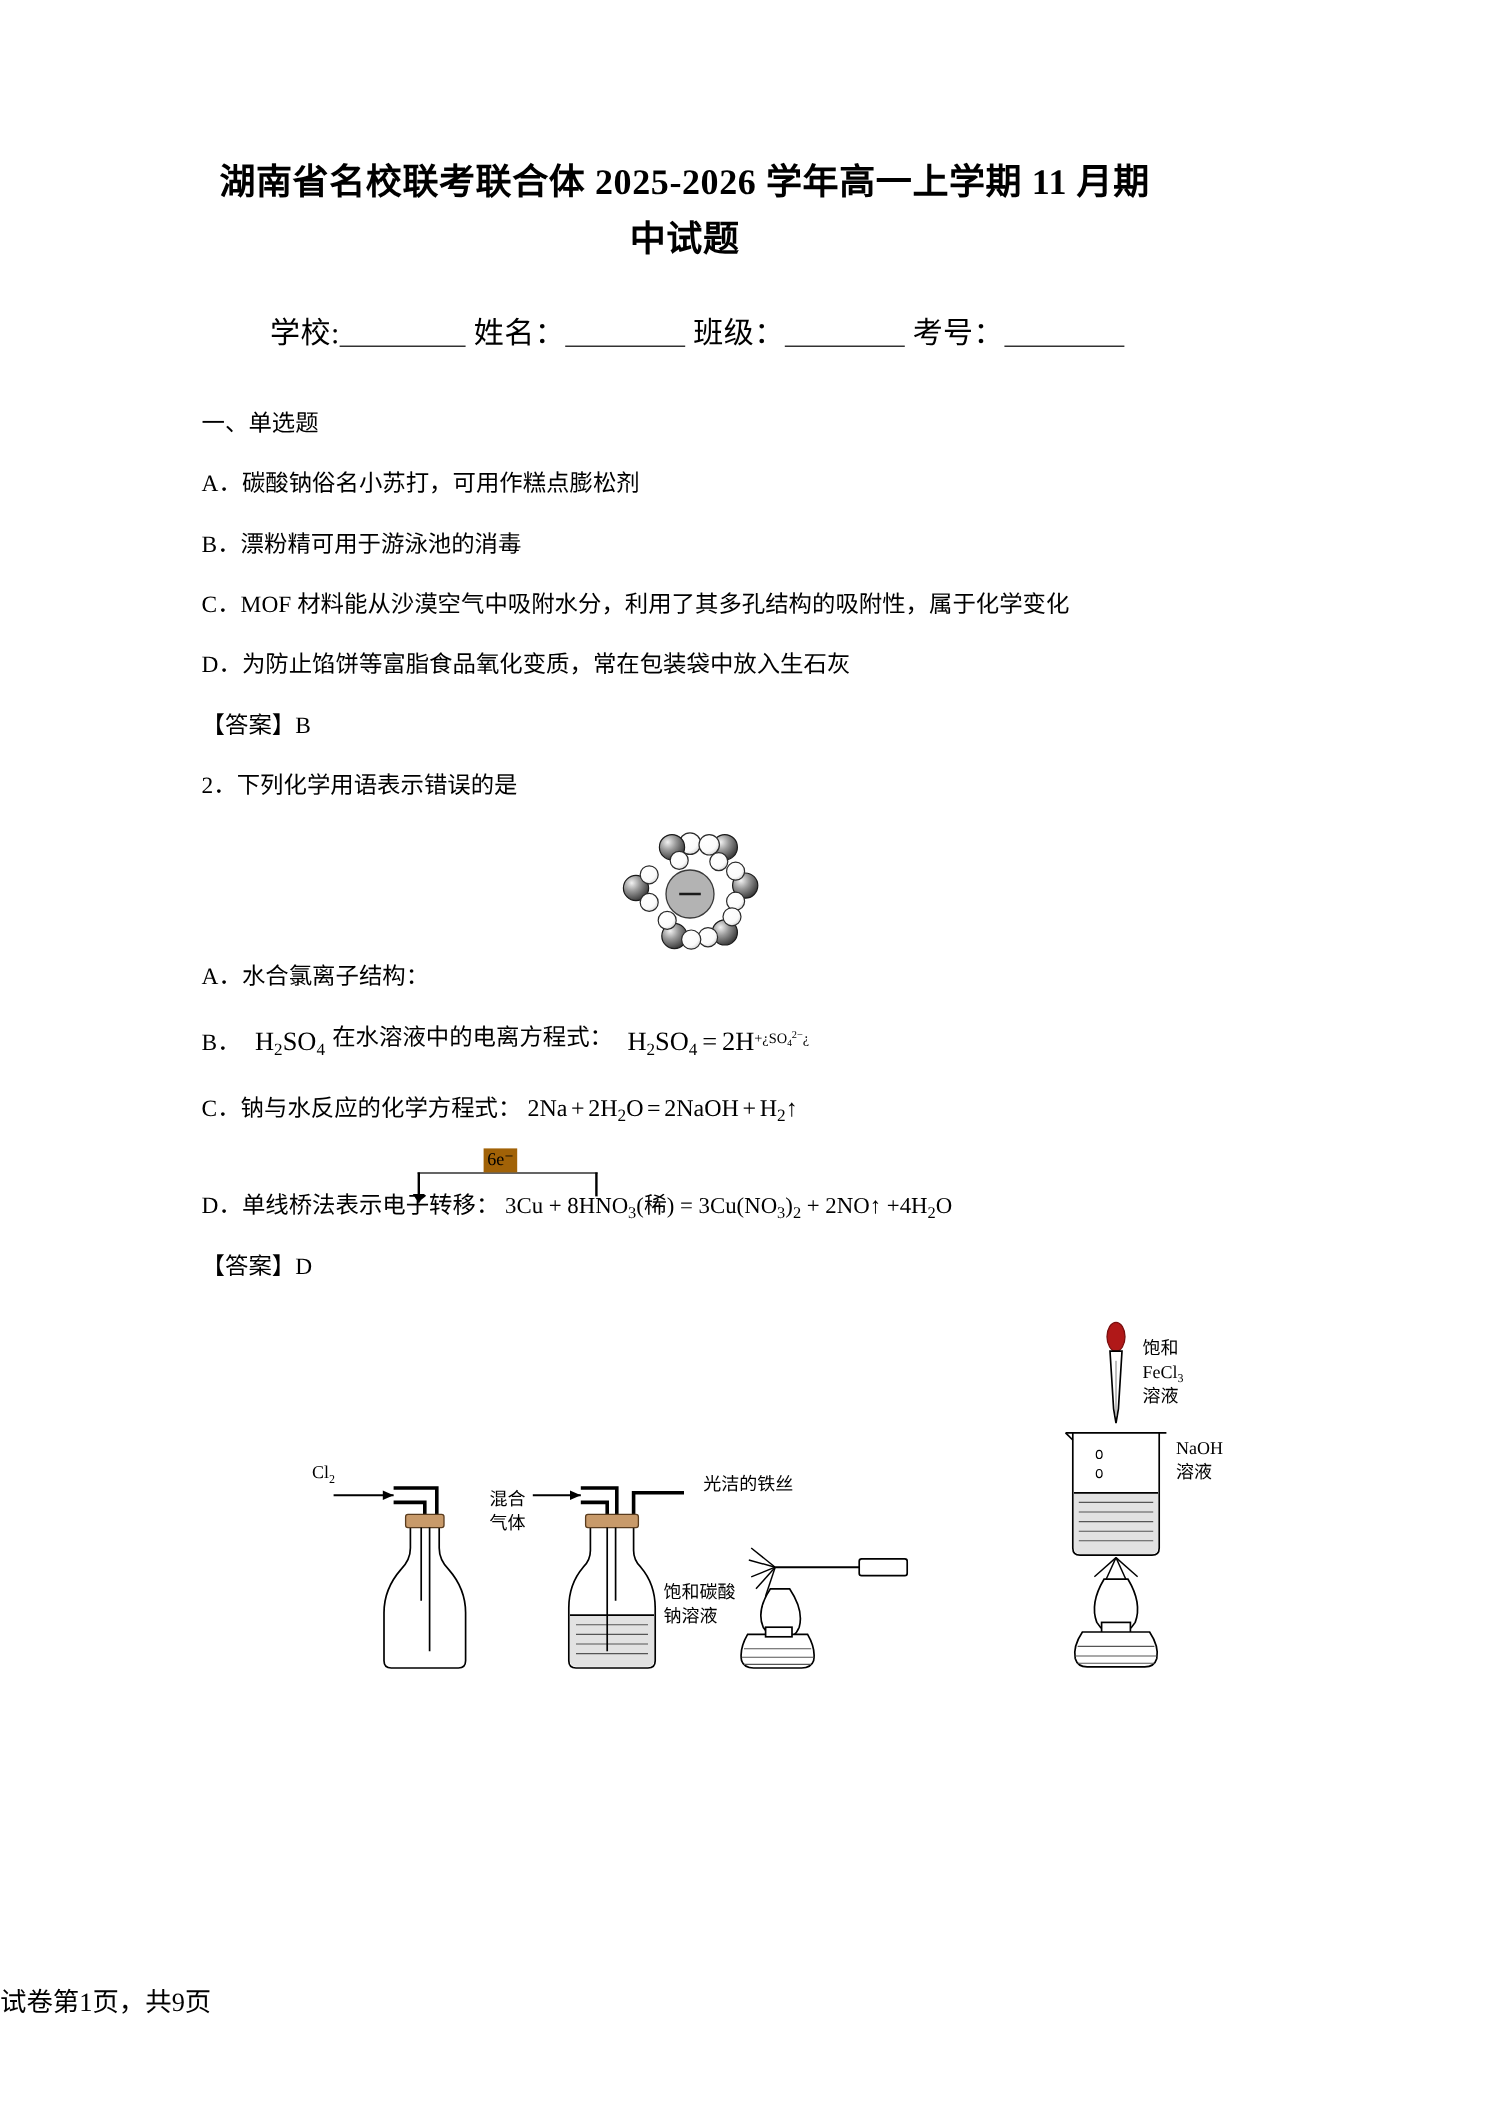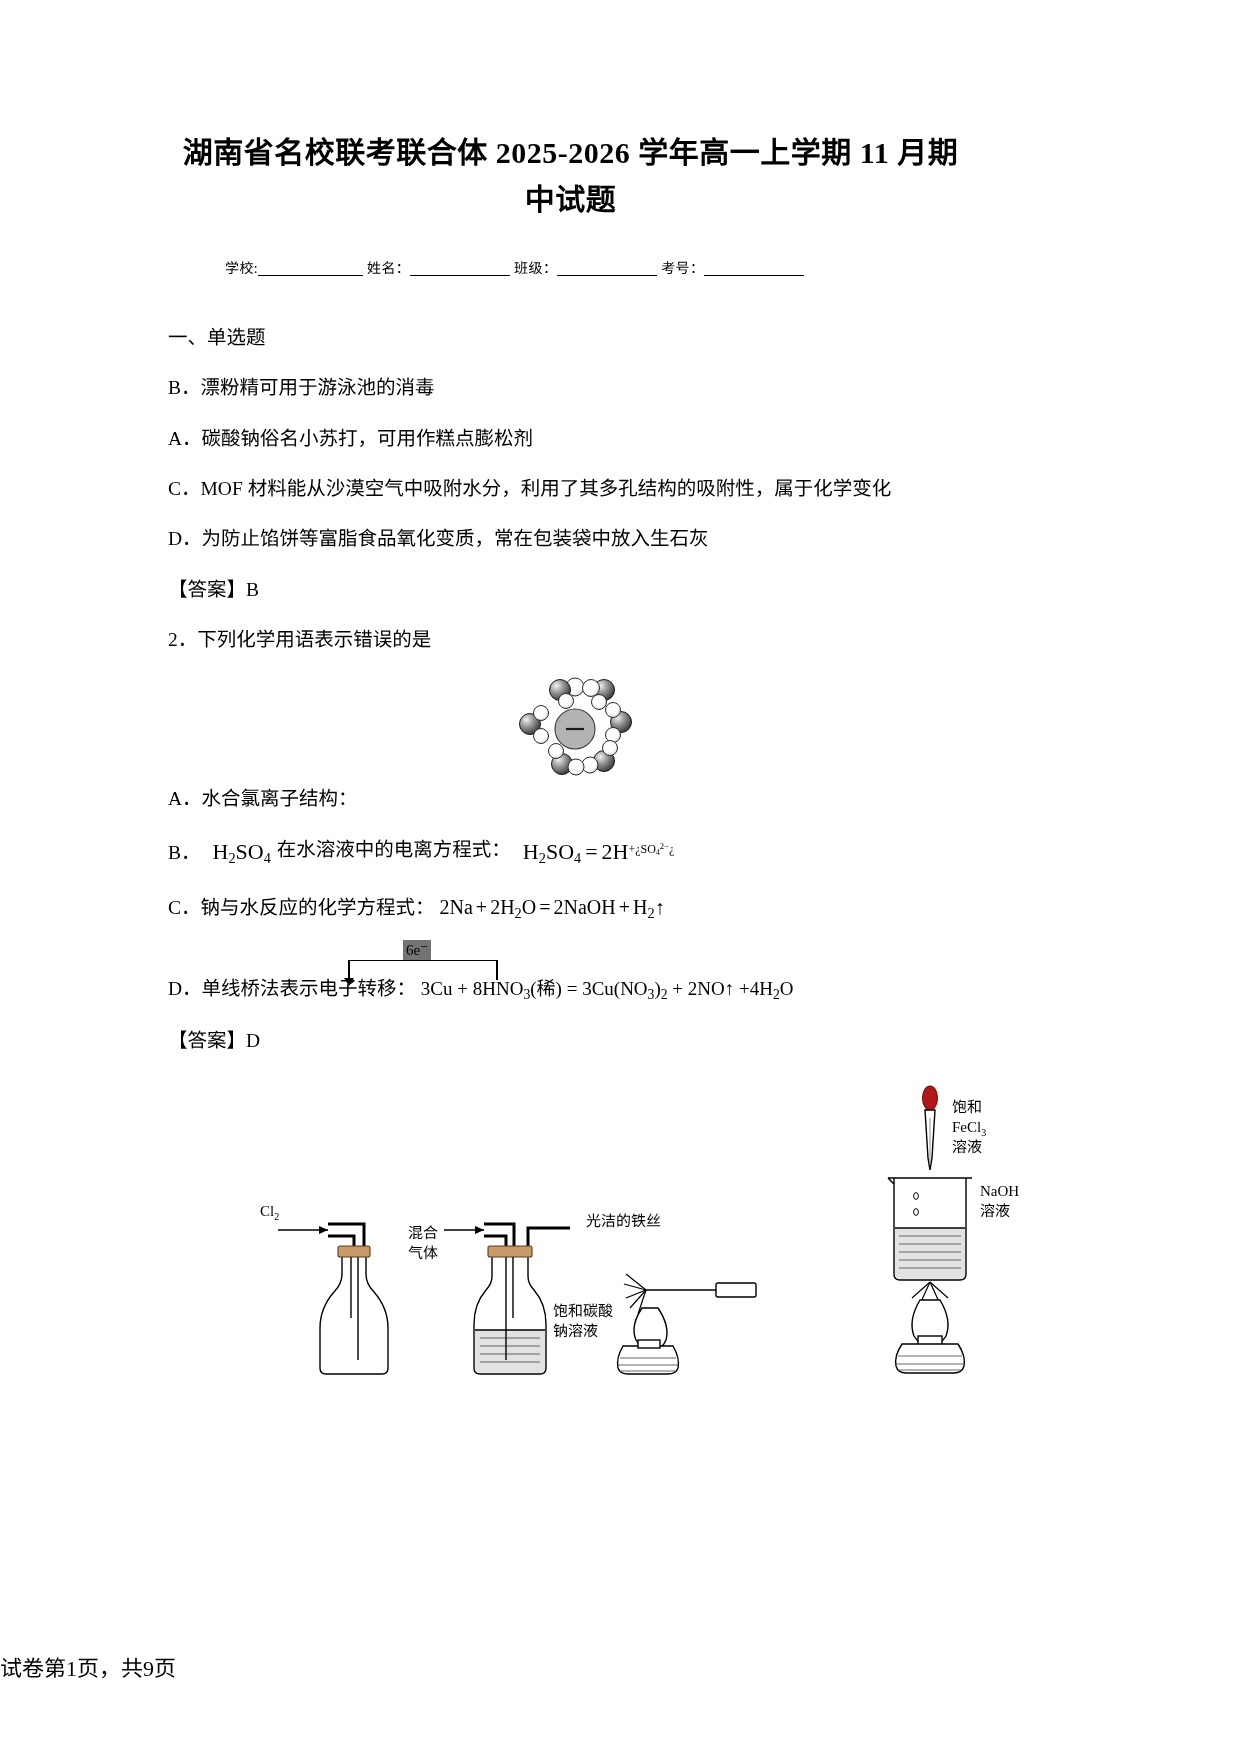--- a/index.html
+++ b/index.html
@@ -23,21 +23,21 @@
     font-weight:bold;
     text-align:center;
     line-height:1.55;
     margin:0;
     padding:130px 170px 0 170px;
     letter-spacing:0.5px;
   }
   .student-line{
     margin:34px 0 0 0;
     padding:0 160px 0 225px;
-    font-size:14px;
+    font-size:25px;
     white-space:nowrap;
     letter-spacing:0.4px;
   }
   .blank{
     display:inline-block;
     border-bottom:1.3px solid #000;
     height:18px;
     vertical-align:-3px;
   }
   .b1{width:105px}.b2{width:100px}.b3{width:100px}.b4{width:100px}
@@ -73,21 +73,21 @@
     width:300px;
   }
   .bridge .hbar{position:absolute;left:0;top:12px;width:150px;height:1.6px;background:#000;}
   .bridge .vleft{position:absolute;left:0;top:12px;width:1.6px;height:20px;background:#000;}
   .bridge .vright{position:absolute;left:148px;top:12px;width:1.6px;height:20px;background:#000;}
   .bridge .arrowhead{
     position:absolute;left:-4px;top:30px;
     width:0;height:0;border-left:5px solid transparent;border-right:5px solid transparent;
     border-top:8px solid #000;
   }
-  .bridge .blabel{position:absolute;left:55px;top:-8px;font-size:15px;background:#737373;padding:0 3px;}
+  .bridge .blabel{position:absolute;left:55px;top:-8px;font-size:15px;background:#a16207;padding:0 3px;}
   
   .apparatus{
     position:relative;
     width:100%;
     height:300px;
     margin-top:14px;
   }
   .footer{
     position:absolute;
     bottom:72px;left:0;width:100%;
@@ -112,24 +112,24 @@
     <span>姓名：</span><span class="blank b2"></span>
     <span>班级：</span><span class="blank b3"></span>
     <span>考号：</span><span class="blank b4"></span>
   </div>
 
   <div class="body-area">
 
     <div class="sec-head">一、单选题</div>
 
     <div class="opt">
+      <span>A．</span><span>碳酸钠俗名小苏打，可用作糕点膨松剂</span>
+    </div>
+    <div class="opt">
       <span>B．</span><span>漂粉精可用于游泳池的消毒</span>
-    </div>
-    <div class="opt">
-      <span>A．</span><span>碳酸钠俗名小苏打，可用作糕点膨松剂</span>
     </div>
     <div class="opt">
       <span>C．</span><span>MOF 材料能从沙漠空气中吸附水分，利用了其多孔结构的吸附性，属于化学变化</span>
     </div>
     <div class="opt">
       <span>D．</span><span>为防止馅饼等富脂食品氧化变质，常在包装袋中放入生石灰</span>
     </div>
     <div class="ans">
       <span>【答案】</span><span>B</span>
     </div>

